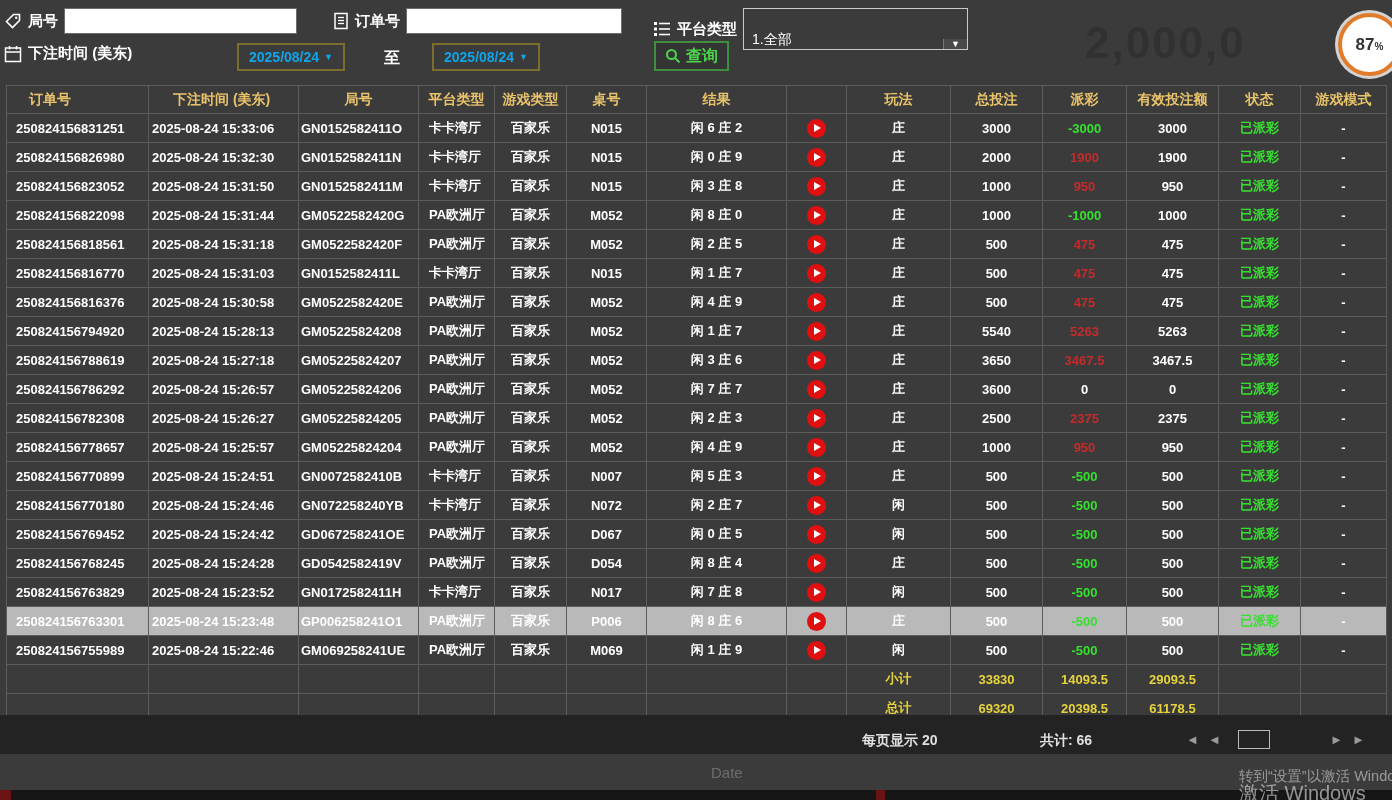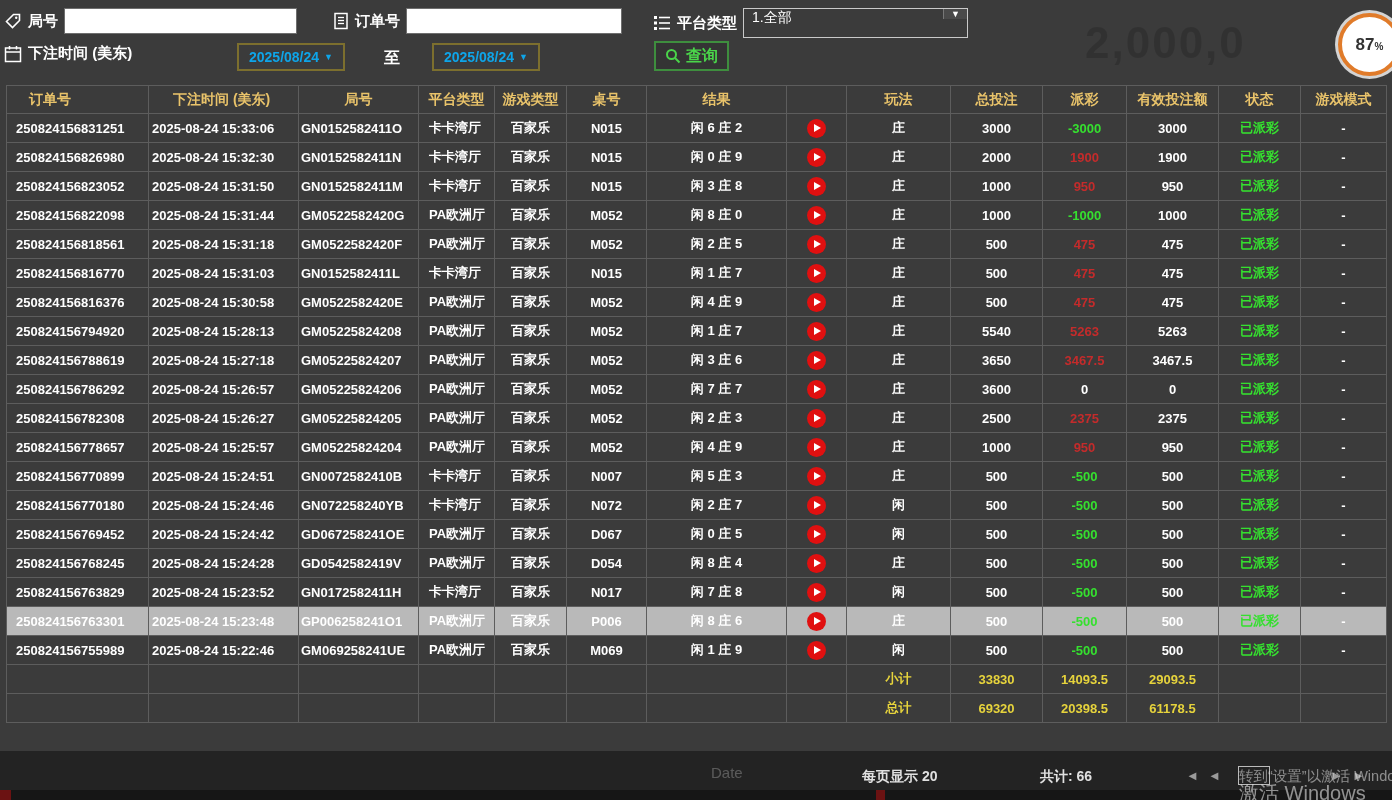--- a/index.html
+++ b/index.html
@@ -4,21 +4,21 @@
 <style>
   * { box-sizing: border-box; margin: 0; padding: 0; }
   html, body { width: 1392px; height: 800px; overflow: hidden; }
   body { font-family: "Liberation Sans", "DejaVu Sans", sans-serif; background: #3b3b3b; }
   .stage { position: relative; width: 1392px; height: 800px; background: #3b3b3b; overflow: hidden; }
 
   
   .fgroup { position: absolute; display: flex; align-items: center; gap: 6px; color: #fff; font-weight: bold; font-size: 15px; }
   .ticon { display: flex; align-items: center; }
   .txt-input { height: 26px; background: #fff; border: 1px solid #6e6e6e; font-size: 13px; padding: 0 6px; color: #000; outline: none; }
-  .combo { display: flex; align-items: flex-start; width: 225px; height: 30px; border: 1px solid #c9c9c9; background: #3b3b3b; color: #fff; cursor: pointer; }
+  .combo { display: flex; align-items: flex-end; width: 225px; height: 42px; border: 1px solid #c9c9c9; background: #3b3b3b; color: #fff; cursor: pointer; }
   .combo .val { flex: 1; display: flex; align-items: center; padding: 0 8px; font-size: 14px; font-weight: normal; }
   .combo .arrow { width: 24px; display: flex; align-items: center; justify-content: center; background: #4a4a4a; border-left: 1px solid #777; font-size: 9px; color: #fff; }
   .datebox { position: absolute; display: flex; align-items: center; justify-content: center; gap: 5px; width: 108px; height: 28px; border: 2px solid #7c6f2e; background: #3b3b3b; color: #0ea5e9; font-size: 14px; font-weight: bold; cursor: pointer; }
   .datebox .dd { font-size: 9px; }
   .to-label { position: absolute; color: #fff; font-size: 16px; font-weight: bold; }
   .query-btn { position: absolute; display: flex; align-items: center; gap: 5px; height: 30px; padding: 0 9px; border: 2px solid #3e8e3e; background: #343434; color: #4ad54a; font-size: 16px; font-weight: bold; cursor: pointer; }
 
   
   .badge { position: absolute; top: 13px; left: 1338px; width: 63px; height: 63px; border-radius: 50%; background: #fff; border: 4px solid #e07b2a; box-shadow: 0 0 0 3px #d4d4d4; display: flex; align-items: center; justify-content: center; color: #333; font-size: 17px; font-weight: bold; z-index: 5; cursor: pointer; }
   .badge .pct { font-size: 10px; margin-top: 4px; }
@@ -43,21 +43,21 @@
   td.zero { color: #fff; }
   td.c-status { color: #35e02f; }
   tr.data-row { cursor: pointer; }
   tr.selected td { background: #b9b9b9; }
   tr.summary td { color: #e6d33c; font-size: 13px; }
 
   .play-btn { display: inline-flex; align-items: center; justify-content: center; width: 19px; height: 19px; border-radius: 50%; background: #e01010; cursor: pointer; vertical-align: middle; }
   .play-btn::after { content: ""; display: block; width: 0; height: 0; border-left: 7px solid #fff; border-top: 4.5px solid transparent; border-bottom: 4.5px solid transparent; margin-left: 2px; }
 
   
-  .footer { position: absolute; left: 0; top: 751px; width: 1392px; height: 39px; background: #232323; z-index: 3; }
+  .footer { position: absolute; left: 0; top: 715px; width: 1392px; height: 39px; background: #232323; z-index: 3; }
   .footer .ftext { position: absolute; top: 17px; color: #e0e0e0; font-size: 14px; font-weight: bold; }
   .pg-arrow { position: absolute; top: 17px; color: #9a9a9a; font-size: 13px; cursor: pointer; }
   .pg-box { position: absolute; top: 15px; width: 32px; height: 19px; border: 1px solid #bbb; background: transparent; cursor: text; }
   .bottom-strip { position: absolute; left: 0; top: 790px; width: 1392px; height: 10px; background: #161616; z-index: 4; }
   .red-chip { position: absolute; top: 0; height: 10px; background: #6b1212; }
 
   
   .wm1 { position: absolute; top: 780px; left: 1239px; font-size: 20px; color: rgba(228,228,228,0.6); z-index: 7; pointer-events: none; }
   .wm2 { position: absolute; top: 767px; left: 1239px; font-size: 14.5px; color: rgba(228,228,228,0.55); white-space: nowrap; z-index: 7; pointer-events: none; }
 </style>

